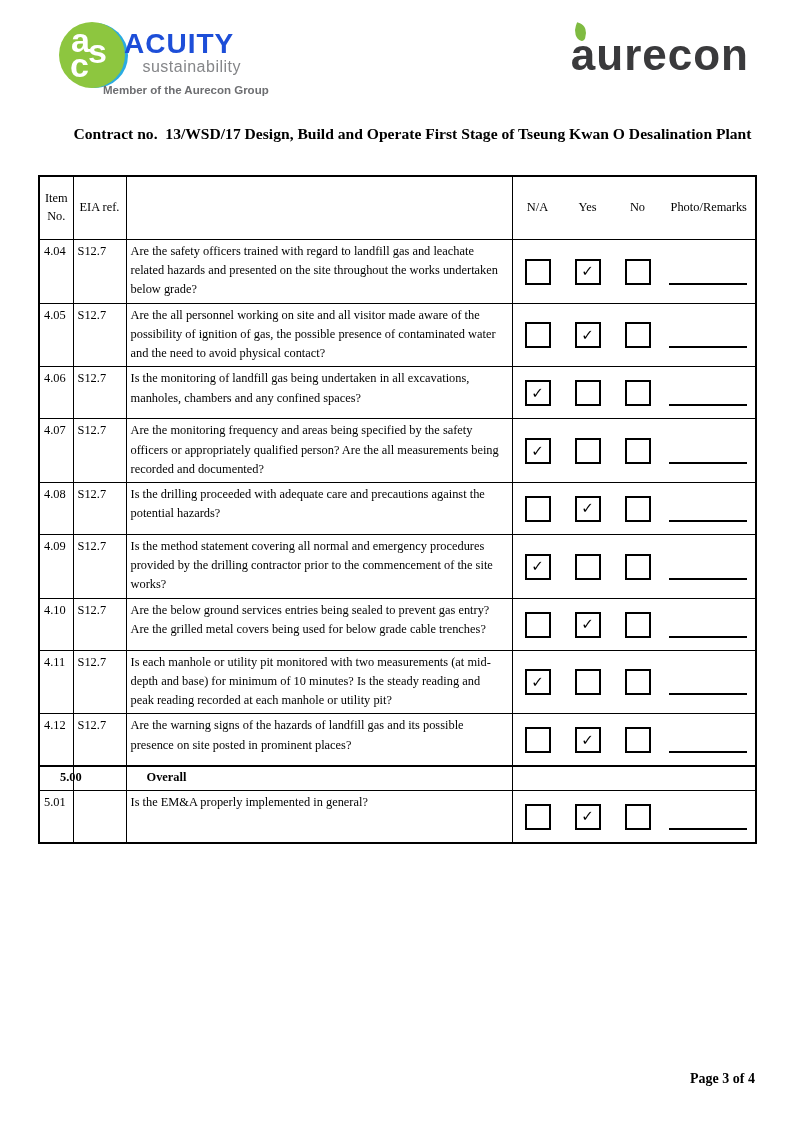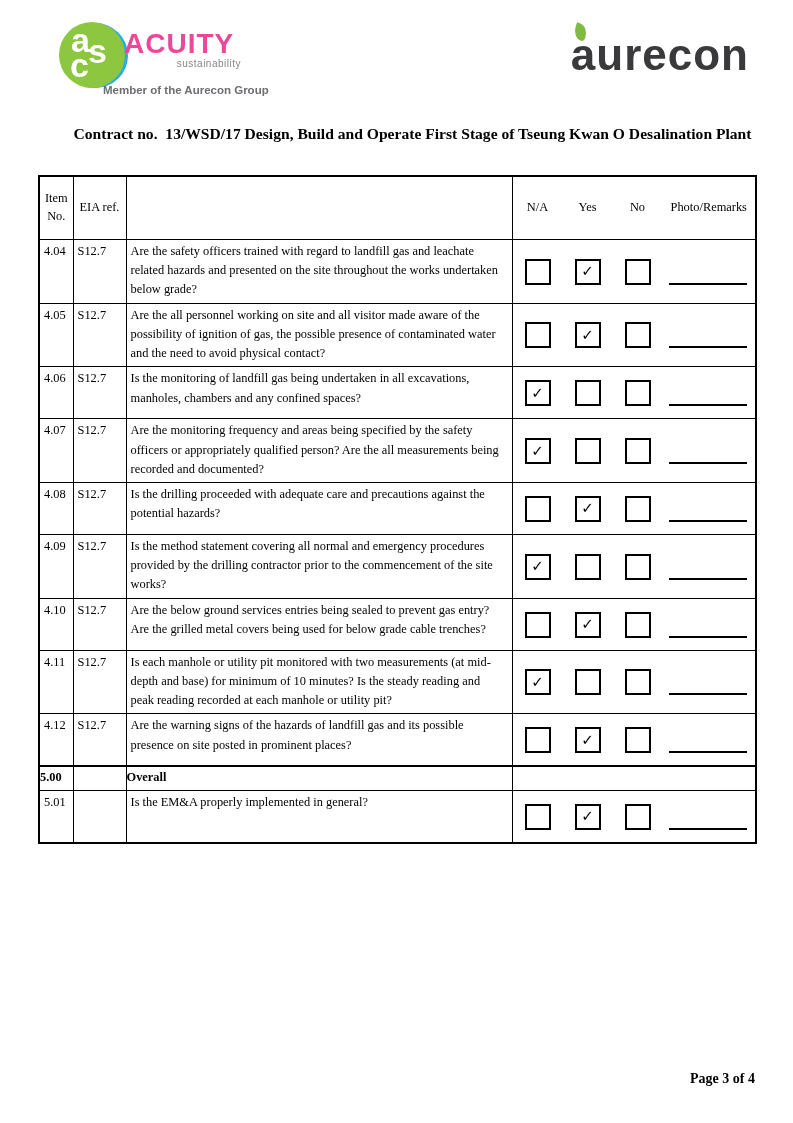--- a/index.html
+++ b/index.html
@@ -15,25 +15,25 @@
   .acuity-circle .green { position:absolute; left:0; top:0; width:66px; height:66px; border-radius:50%; background:#8dc63f; }
   .acuity-circle span {
     position:absolute; color:#fff; font-family:"Liberation Sans","DejaVu Sans",sans-serif;
     font-weight:bold; font-size:34px; line-height:1;
   }
   .m-a { left:12px; top:1px; }
   .m-s { left:29px; top:12px; }
   .m-c { left:11px; top:26px; }
   .acuity-name {
     position:absolute; left:65px; top:8px; font-family:"Liberation Sans","DejaVu Sans",sans-serif;
-    font-weight:bold; font-size:28px; letter-spacing:1px; color:#ec4899;
+    font-weight:bold; font-size:28px; letter-spacing:1px; color:#1d4ed8;
   }
   .acuity-sub {
     position:absolute; left:56px; top:38px; width:126px; text-align:right;
-    font-family:"Liberation Sans","DejaVu Sans",sans-serif; font-size:10px;
+    font-family:"Liberation Sans","DejaVu Sans",sans-serif; font-size:16px;
     letter-spacing:0.5px; color:#858689;
   }
   .acuity-tagline {
     position:absolute; left:44px; top:64px; white-space:nowrap;
     font-family:"Liberation Sans","DejaVu Sans",sans-serif; font-weight:bold;
     font-size:11.5px; color:#6d6e71;
   }
   .aurecon-logo {
     position:absolute; top:33px; right:44px;
     font-family:"Liberation Sans","DejaVu Sans",sans-serif; font-weight:bold;
@@ -66,21 +66,21 @@
   .ans-header { align-items:center; }
   .zone { width:50px; display:flex; justify-content:center; }
   .zone.remarks { flex:1; }
   .checkbox {
     width:22px; height:22px; border:2.5px solid #000; background:#fff;
     display:flex; align-items:center; justify-content:center;
     font-family:"DejaVu Sans",sans-serif; font-size:15px; line-height:1;
   }
   .remarks-line { width:78px; height:0; border-bottom:2.5px solid #000; margin-right:2px; }
   .ans-body { min-height:27px; }
-  tr.section td { font-weight:bold; border-top:2.5px solid #000; padding:1px 5px 2px 0; }
+  tr.section td { font-weight:bold; border-top:2.5px solid #000; padding:1px 5px 2px 20px; }
   tbody tr:first-child td { border-top-width:1.5px; }
   .hdr-stack div { line-height:1.45; }
 
   
   .page-footer {
     position:absolute; top:1071px; right:38px; font-size:14px; font-weight:bold;text-align:right;
   }
 </style>
 </head>
 <body>

